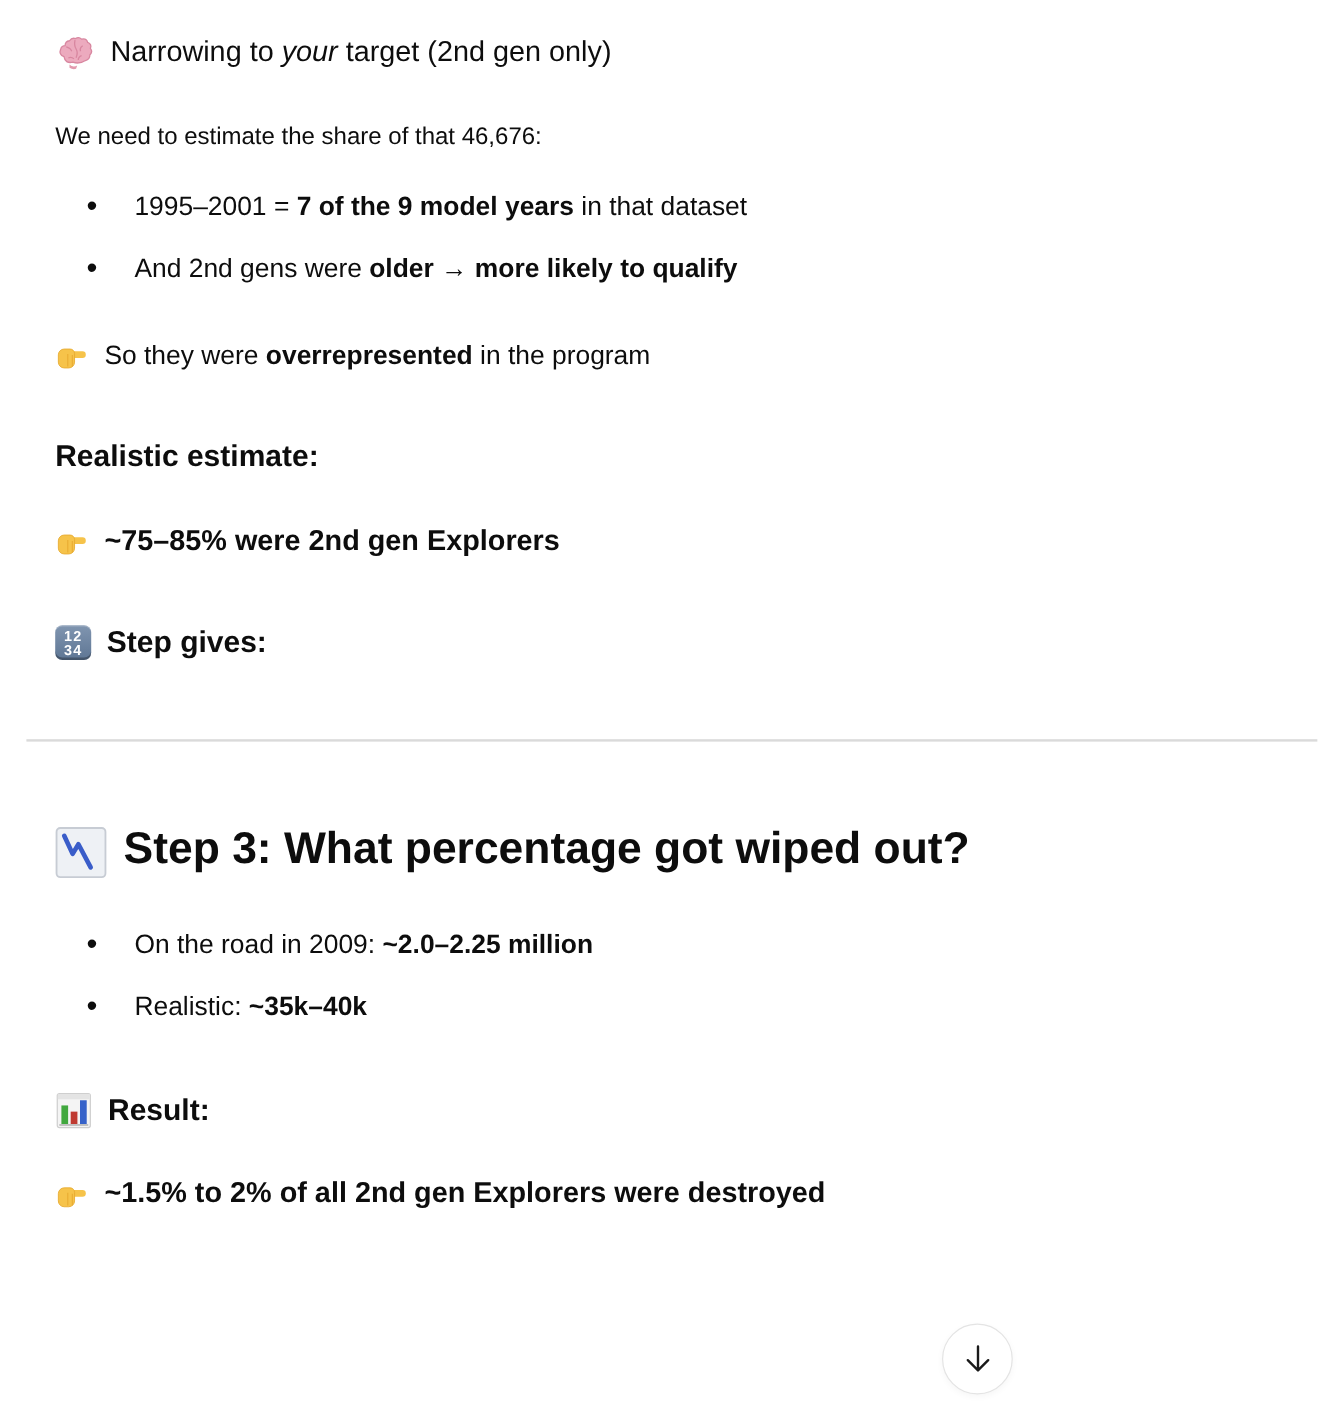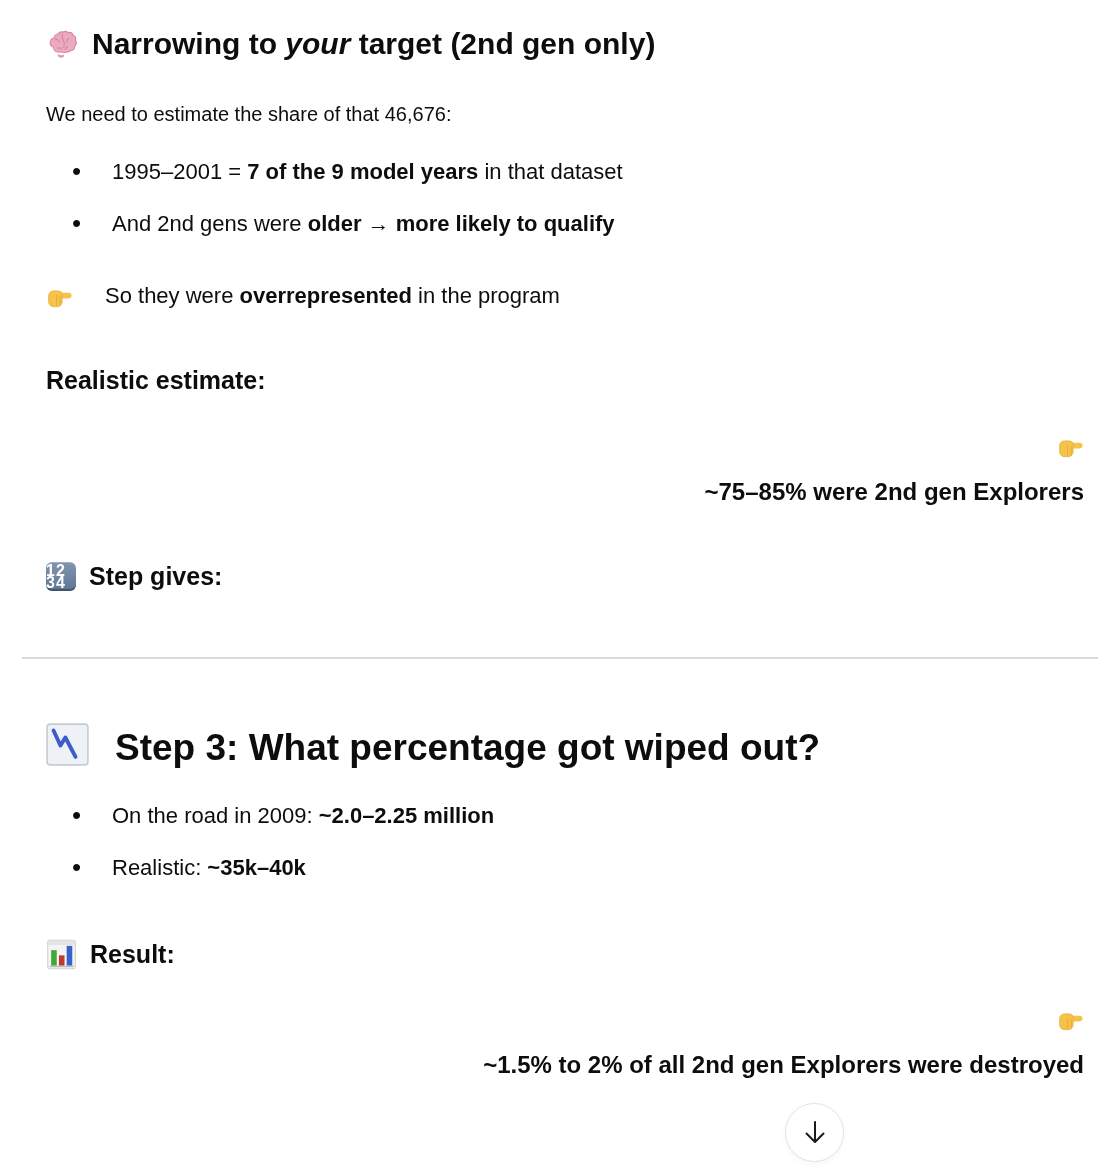--- a/index.html
+++ b/index.html
@@ -7,74 +7,74 @@
   body {
     background:#ffffff;
     color:#0d0d0d;
     font-family:"Liberation Sans","DejaVu Sans",sans-serif;
     position:relative;
     overflow:hidden;
   }
   .content { padding:24px 14px 0 46px; }
 
   .h-top {
-    font-size:30px; font-weight:700; line-height:40px;
+    font-size:24px; font-weight:400; line-height:40px;
     display:flex; align-items:center; gap:13px;
   }
   .h-top .it { font-style:italic; }
 
   .h-step {
     margin-top:64px;
     font-size:37px; font-weight:700; line-height:50px;
-    display:flex; align-items:flex-start; gap:26px;
+    display:flex; align-items:flex-end; gap:14px;
   }
 
   .para { font-size:20px; line-height:34px; margin-top:33px; }
 
   .blist { list-style:none; margin-top:24px; font-size:22px; }
   .blist li { position:relative; padding-left:66px; line-height:34px; }
   .blist li + li { margin-top:18px; }
   .blist li::before {
     content:"•"; position:absolute; left:26px; top:-1px;
     font-size:26px; color:#0d0d0d;
   }
-  .blist2 { margin-top:24px; }
+  .blist2 { margin-top:36px; }
   .blist2 li { line-height:38px; }
   .blist2 li + li { margin-top:14px; }
 
   b { font-weight:700; }
 
   .pointer-note {
     margin-top:37px; font-size:22px; line-height:36px;
-    display:flex; align-items:center; gap:32px;
+    display:flex; align-items:center; gap:14px;
   }
   .pointer-big {
     margin-top:34px; font-size:24px; font-weight:700; line-height:36px;
-    display:flex; align-items:flex-end; gap:14px;flex-direction:column;
+    display:flex; align-items:center; gap:14px;
   }
   .pointer-last { margin-top:33px; }
 
   .h-sub {
     margin-top:47px; font-size:25px; font-weight:700; line-height:38px;
     display:flex; align-items:center; gap:13px;
   }
 
   hr.divider {
     border:none; height:2px; background:#dadada;
     margin:62px -14px 0 -24px;
   }
 
   .emoji { flex:0 0 auto; display:inline-flex; align-items:center; justify-content:center; }
 
   .keycap {
     width:30px; height:29px; border-radius:6px;
     background:linear-gradient(#8095b0,#5e7694);
     box-shadow: inset 0 -2px 0 rgba(0,0,0,.28), inset 0 1px 0 rgba(255,255,255,.25);
-    color:#fff; font-weight:700; font-size:16px; line-height:12px;
-    padding-top:3px; letter-spacing:1px;
+    color:#fff; font-weight:700; font-size:12px; line-height:12px;
+    text-align:center; padding-top:3px; letter-spacing:1px;
   }
 
   .scroll-btn {
     position:absolute; left:785px; top:1103px;
     width:59px; height:59px; border-radius:50%;
     background:#ffffff; border:1px solid #e4e4e4;
     box-shadow:0 2px 6px rgba(0,0,0,.04);
     display:flex; align-items:center; justify-content:center;
     cursor:pointer; z-index:10;
   }

